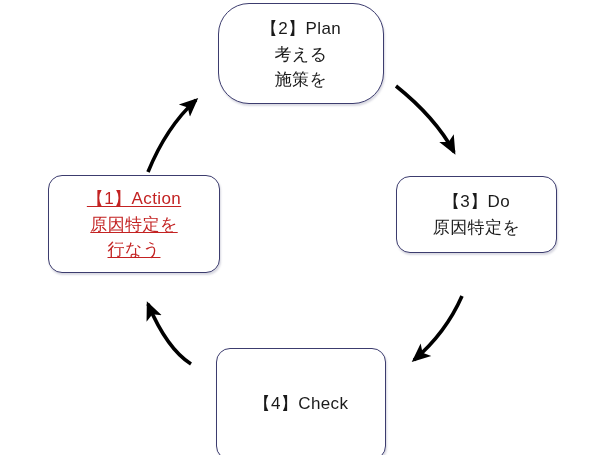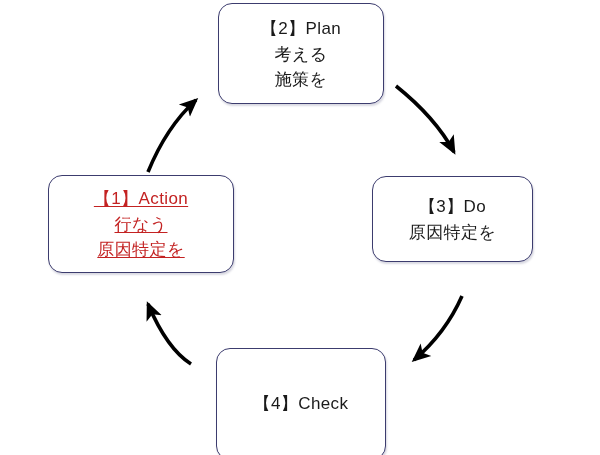--- a/index.html
+++ b/index.html
@@ -44,24 +44,24 @@
     font-size: 17px;
     line-height: 25px;
     letter-spacing: 0.4px;
     white-space: nowrap;
   }
   .node.accent .line {
     color: #c32222;
     text-decoration: underline;
     text-underline-offset: 2px;
   }
-  #node-plan   { left: 218px; top: 3px;   width: 166px; height: 101px; }
-  #node-do     { left: 372px; top: 176px; width: 161px; height: 86px;  }
+  #node-plan   { left: 218px; top: 3px;   width: 166px; height: 101px; border-radius: 31px; }
+  #node-do     { left: 396px; top: 176px; width: 161px; height: 77px;  }
   #node-check  { left: 216px; top: 348px; width: 170px; height: 112px; }
-  #node-action { left: 48px;  top: 175px; width: 186px; height: 98px;  }
+  #node-action { left: 48px;  top: 175px; width: 172px; height: 98px;  }
   #node-plan .line:first-child,
   #node-do .line:first-child,
   #node-check .line:first-child,
   #node-action .line:first-child { margin-bottom: 1px; }
 </style>
 </head>
 <body>
 
 <div id="canvas">
 
@@ -99,17 +99,17 @@
     <span class="line">【3】Do</span>
     <span class="line">原因特定を</span>
   </div>
 
   <div class="node" id="node-check">
     <span class="line">【4】Check</span>
   </div>
 
   <div class="node accent" id="node-action">
     <span class="line">【1】Action</span>
+    <span class="line">原因特定を</span>
     <span class="line">行なう</span>
-    <span class="line">原因特定を</span>
   </div>
 
 </div>
 
 </body></html>

